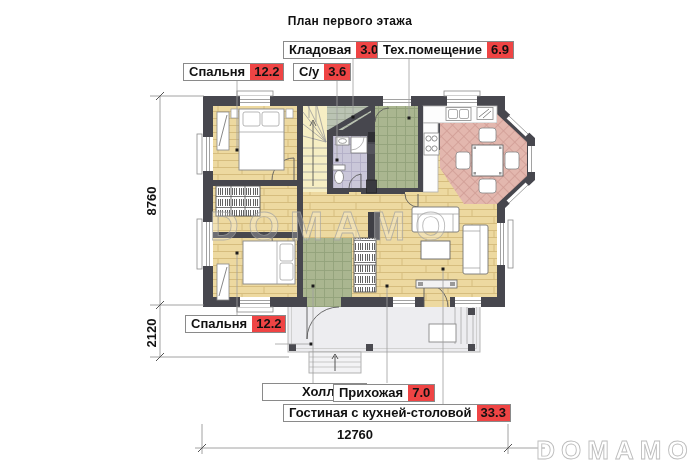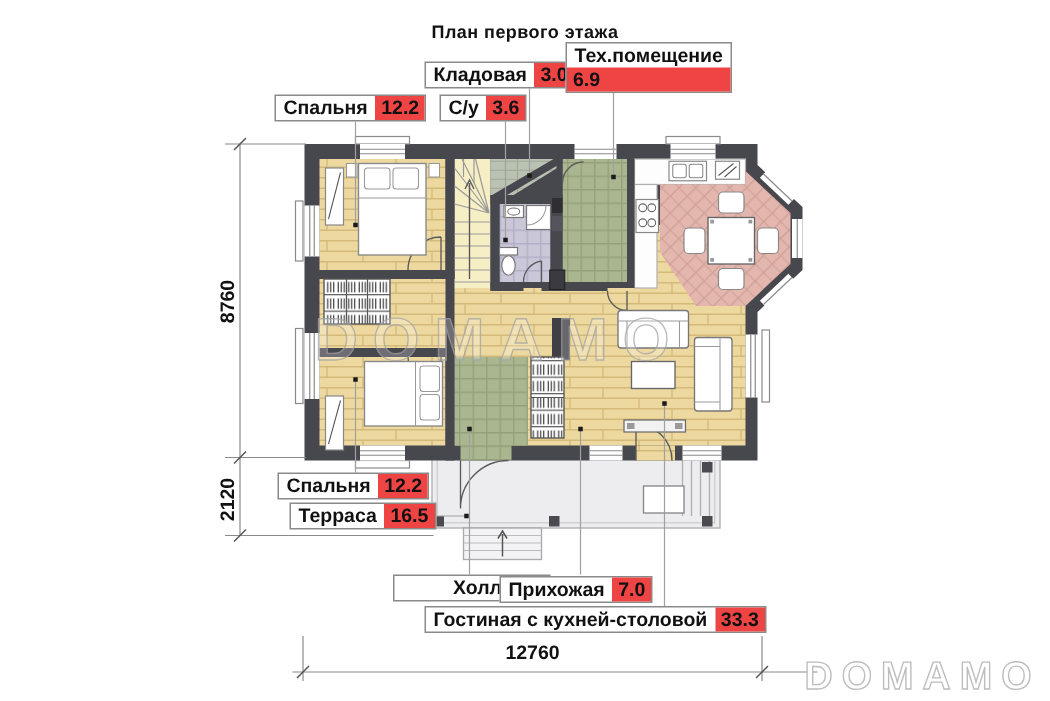--- a/index.html
+++ b/index.html
@@ -9,21 +9,21 @@
   .page-title{position:absolute;left:0;top:14px;width:700px;text-align:center;
               font-size:12px;font-weight:bold;color:#111;letter-spacing:.3px;}
   .room-label{position:absolute;display:inline-flex;align-items:stretch;
               border:1px solid #8a8a8a;background:#fff;font-size:13px;font-weight:bold;
               color:#111;line-height:16px;white-space:nowrap;z-index:5;}
   .room-label .name{padding:0 5px;}
   .room-label .val{background:#ef4444;padding:0 4px;}
   .lbl-sp1 {left:183px;top:63px;}
   .lbl-su  {left:293px;top:63px;}
   .lbl-kl  {left:283px;top:41px;}
-  .lbl-teh {left:377px;top:28px;flex-direction:column;}
+  .lbl-teh {left:377px;top:41px;}
   .lbl-sp2 {left:185px;top:315px;}
   .lbl-ter {left:193px;top:335px;}
   .lbl-holl{left:262px;top:383px;padding-left:34px;}
   .lbl-prih{left:333px;top:384px;}
   .lbl-gost{left:283px;top:404px;}
   svg text.dim{font-family:"Liberation Sans",sans-serif;font-weight:bold;font-size:13px;fill:#111;}
   svg text.wm{font-family:"Liberation Sans",sans-serif;font-weight:bold;}
 </style>
 </head>
 <body>
@@ -295,24 +295,20 @@
       <span class="val">3.0</span>
 </div>
 <div class="room-label lbl-teh">
   <span class="name">Тех.помещение</span>
       <span class="val">6.9</span>
 </div>
 <div class="room-label lbl-sp2">
   <span class="name">Спальня</span>
       <span class="val">12.2</span>
 </div>
-<div class="room-label lbl-ter">
-  <span class="name">Терраса</span>
-      <span class="val">16.5</span>
-</div>
 <div class="room-label lbl-holl">
   <span class="name">Холл</span>
       <span class="val">8.0</span>
 </div>
 <div class="room-label lbl-prih">
   <span class="name">Прихожая</span>
       <span class="val">7.0</span>
 </div>
 <div class="room-label lbl-gost">
   <span class="name">Гостиная с кухней-столовой</span>

